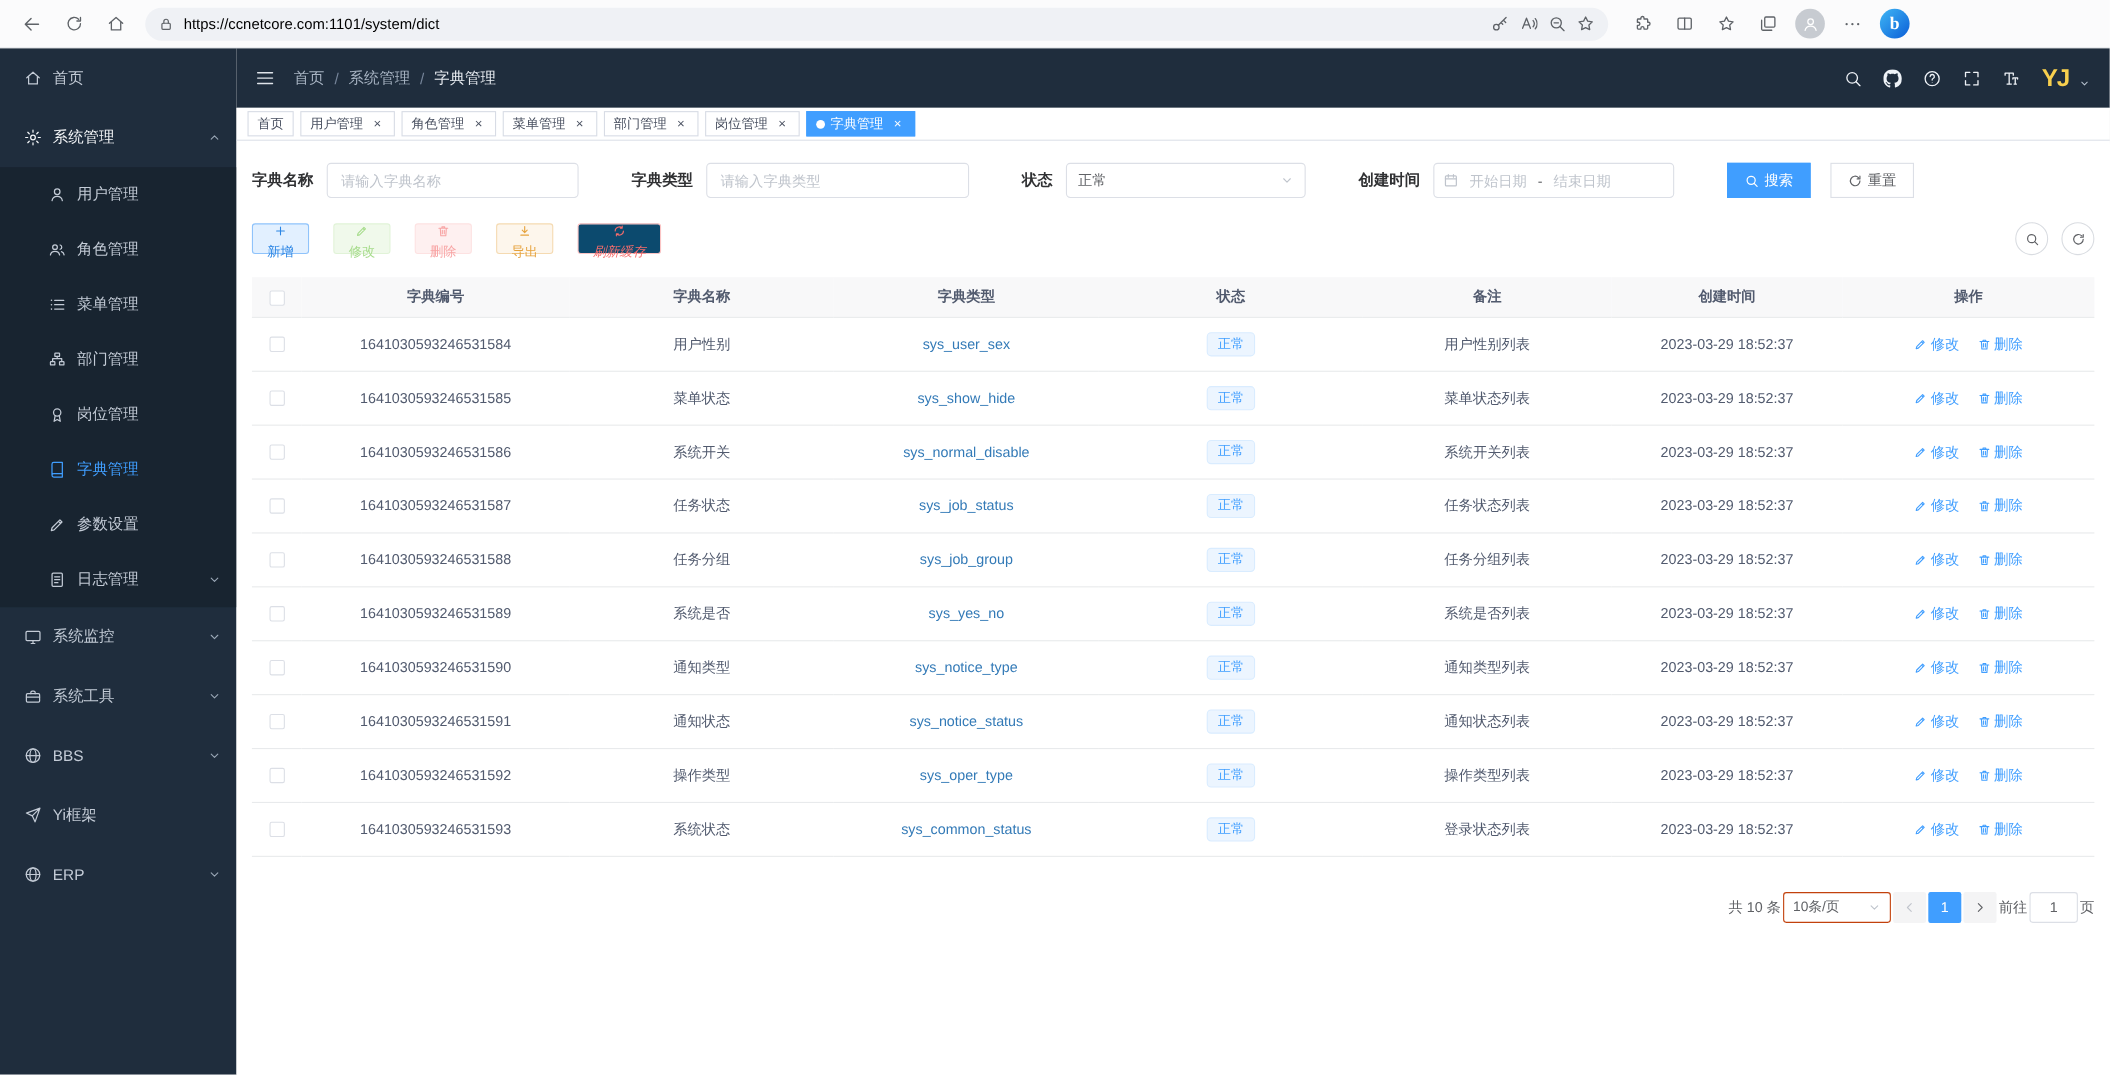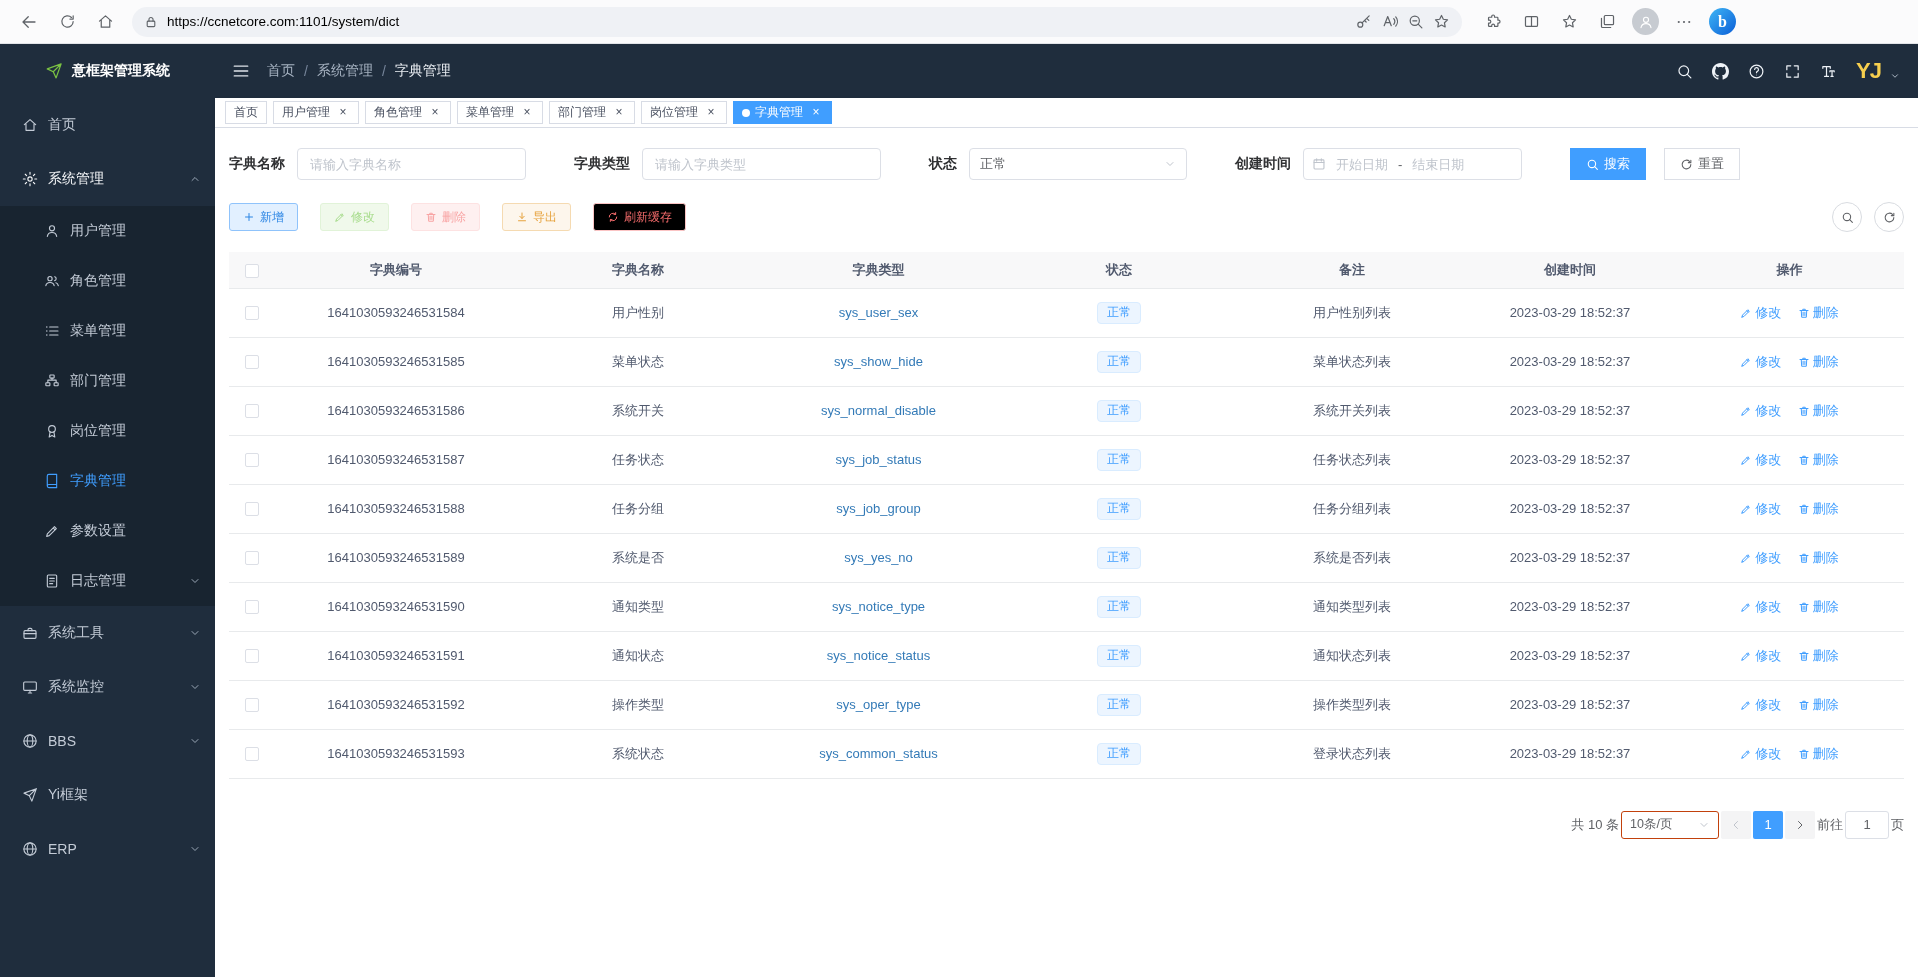--- a/index.html
+++ b/index.html
@@ -68,26 +68,26 @@
   .f-select { width:218px; height:32px; border:1px solid #dcdfe6; border-radius:4px; display:flex; align-items:center; justify-content:space-between; padding:0 10px; font-size:13px; color:#606266; cursor:pointer; }
   .f-select .chev { color:#bfc4cc; }
   .f-date { width:219px; height:32px; border:1px solid #dcdfe6; border-radius:4px; display:flex; align-items:center; gap:4px; padding:0 8px; color:#bfc4cc; }
   .date-in { border:none; background:transparent; outline:none; width:64px; text-align:center; font-size:13px; color:#606266; }
   .d-sep { color:#606266; font-size:13px; }
   .btn { height:32px; border-radius:0; font-size:13px; display:inline-flex; align-items:center; gap:5px; padding:0 15px; cursor:pointer; border:1px solid transparent; }
   .btn-search { background:#409eff; border-color:#409eff; color:#fff; margin-right:18px; }
   .btn-reset { background:#fff; border-color:#dcdfe6; color:#606266; }
 
   .toolbar { display:flex; align-items:center; margin-top:22px; }
-  .tb-btn { height:28px; padding:0 13px; border-radius:3px; font-size:12px; display:inline-flex; align-items:center; gap:5px; margin-right:22px; border:1px solid; cursor:pointer; background:#fff; }
+  .tb-btn { height:28px; padding:0 13px; border-radius:3px; font-size:12px; display:inline-flex; align-items:center; gap:5px; margin-right:22px; border:1px solid; cursor:pointer; background:#fff;flex-direction:column; }
   .tb-add   { background:#e2f0ff; border-color:#8fc3fb; color:#2b85e4; }
   .tb-edit  { background:#f0f9eb; border-color:#e1f3d8; color:#a7dc8c; cursor:not-allowed; }
   .tb-del   { background:#fef0f0; border-color:#fde2e2; color:#f8a4a4; cursor:not-allowed; }
   .tb-exp   { background:#fdf6ec; border-color:#f5dab1; color:#e6a23c; }
-  .tb-cache { background:#000000; border-color:#fbc4c4; color:#f56c6c; }
+  .tb-cache { background:#0c4a6e; border-color:#fbc4c4; color:#f56c6c;font-style:italic; }
   .tb-right { margin-left:auto; display:flex; gap:12px; }
   .circle-btn { width:30px; height:30px; border-radius:50%; border:1px solid #d9dce1; background:#fff; color:#606266; display:flex; align-items:center; justify-content:center; cursor:pointer; }
 
   .table-wrap { margin-top:20px; }
   table { width:100%; border-collapse:collapse; table-layout:fixed; }
   thead th { background:#f8f8f9; color:#515a6e; font-weight:bold; font-size:13px; height:36px; text-align:center; border-bottom:1px solid #e8eaec; }
   tbody td { height:49px; font-size:13px; color:#515a6e; text-align:center; border-bottom:1px solid #e8eaec; }
   .cb { display:inline-block; width:14px; height:14px; border:1px solid #dcdfe6; border-radius:2px; background:#fff; cursor:pointer; vertical-align:middle; }
   .type-link { color:#337ab7; cursor:pointer; }
   .status-tag { display:inline-block; padding:1px 9px 2px; background:#ecf5ff; border:1px solid #d9ecff; color:#409eff; border-radius:4px; font-size:12px; line-height:17px; }
@@ -325,26 +325,20 @@
       <svg class="ic ic18">
         <use href="#i-dots"></use>
       </svg>
     </div>
   <div class="copilot">b</div>
 </div>
 
 <div class="app">
 
   <aside class="sidebar">
-    <div class="logo">
-      <svg class="ic ic18" style="color:#7ac143">
-          <use href="#i-send"></use>
-        </svg>
-      <span>意框架管理系统</span>
-    </div>
     <nav class="menu">
       <div class="m-item">
         <svg class="ic">
             <use href="#i-home"></use>
           </svg>
         <span class="lbl">首页</span>
       </div>
       <div class="m-item open">
         <svg class="ic">
             <use href="#i-gear"></use>
@@ -402,32 +396,32 @@
               <use href="#i-doc"></use>
             </svg>
           <span class="lbl">日志管理</span>
           <svg class="ic ic12 chev">
               <use href="#i-chev-d"></use>
             </svg>
         </div>
       </div>
       <div class="m-item">
         <svg class="ic">
-            <use href="#i-toolbox"></use>
-          </svg>
-        <span class="lbl">系统工具</span>
+            <use href="#i-monitor"></use>
+          </svg>
+        <span class="lbl">系统监控</span>
         <svg class="ic ic12 chev">
             <use href="#i-chev-d"></use>
           </svg>
       </div>
       <div class="m-item">
         <svg class="ic">
-            <use href="#i-monitor"></use>
-          </svg>
-        <span class="lbl">系统监控</span>
+            <use href="#i-toolbox"></use>
+          </svg>
+        <span class="lbl">系统工具</span>
         <svg class="ic ic12 chev">
             <use href="#i-chev-d"></use>
           </svg>
       </div>
       <div class="m-item">
         <svg class="ic">
             <use href="#i-globe"></use>
           </svg>
         <span class="lbl">BBS</span>
         <svg class="ic ic12 chev">

